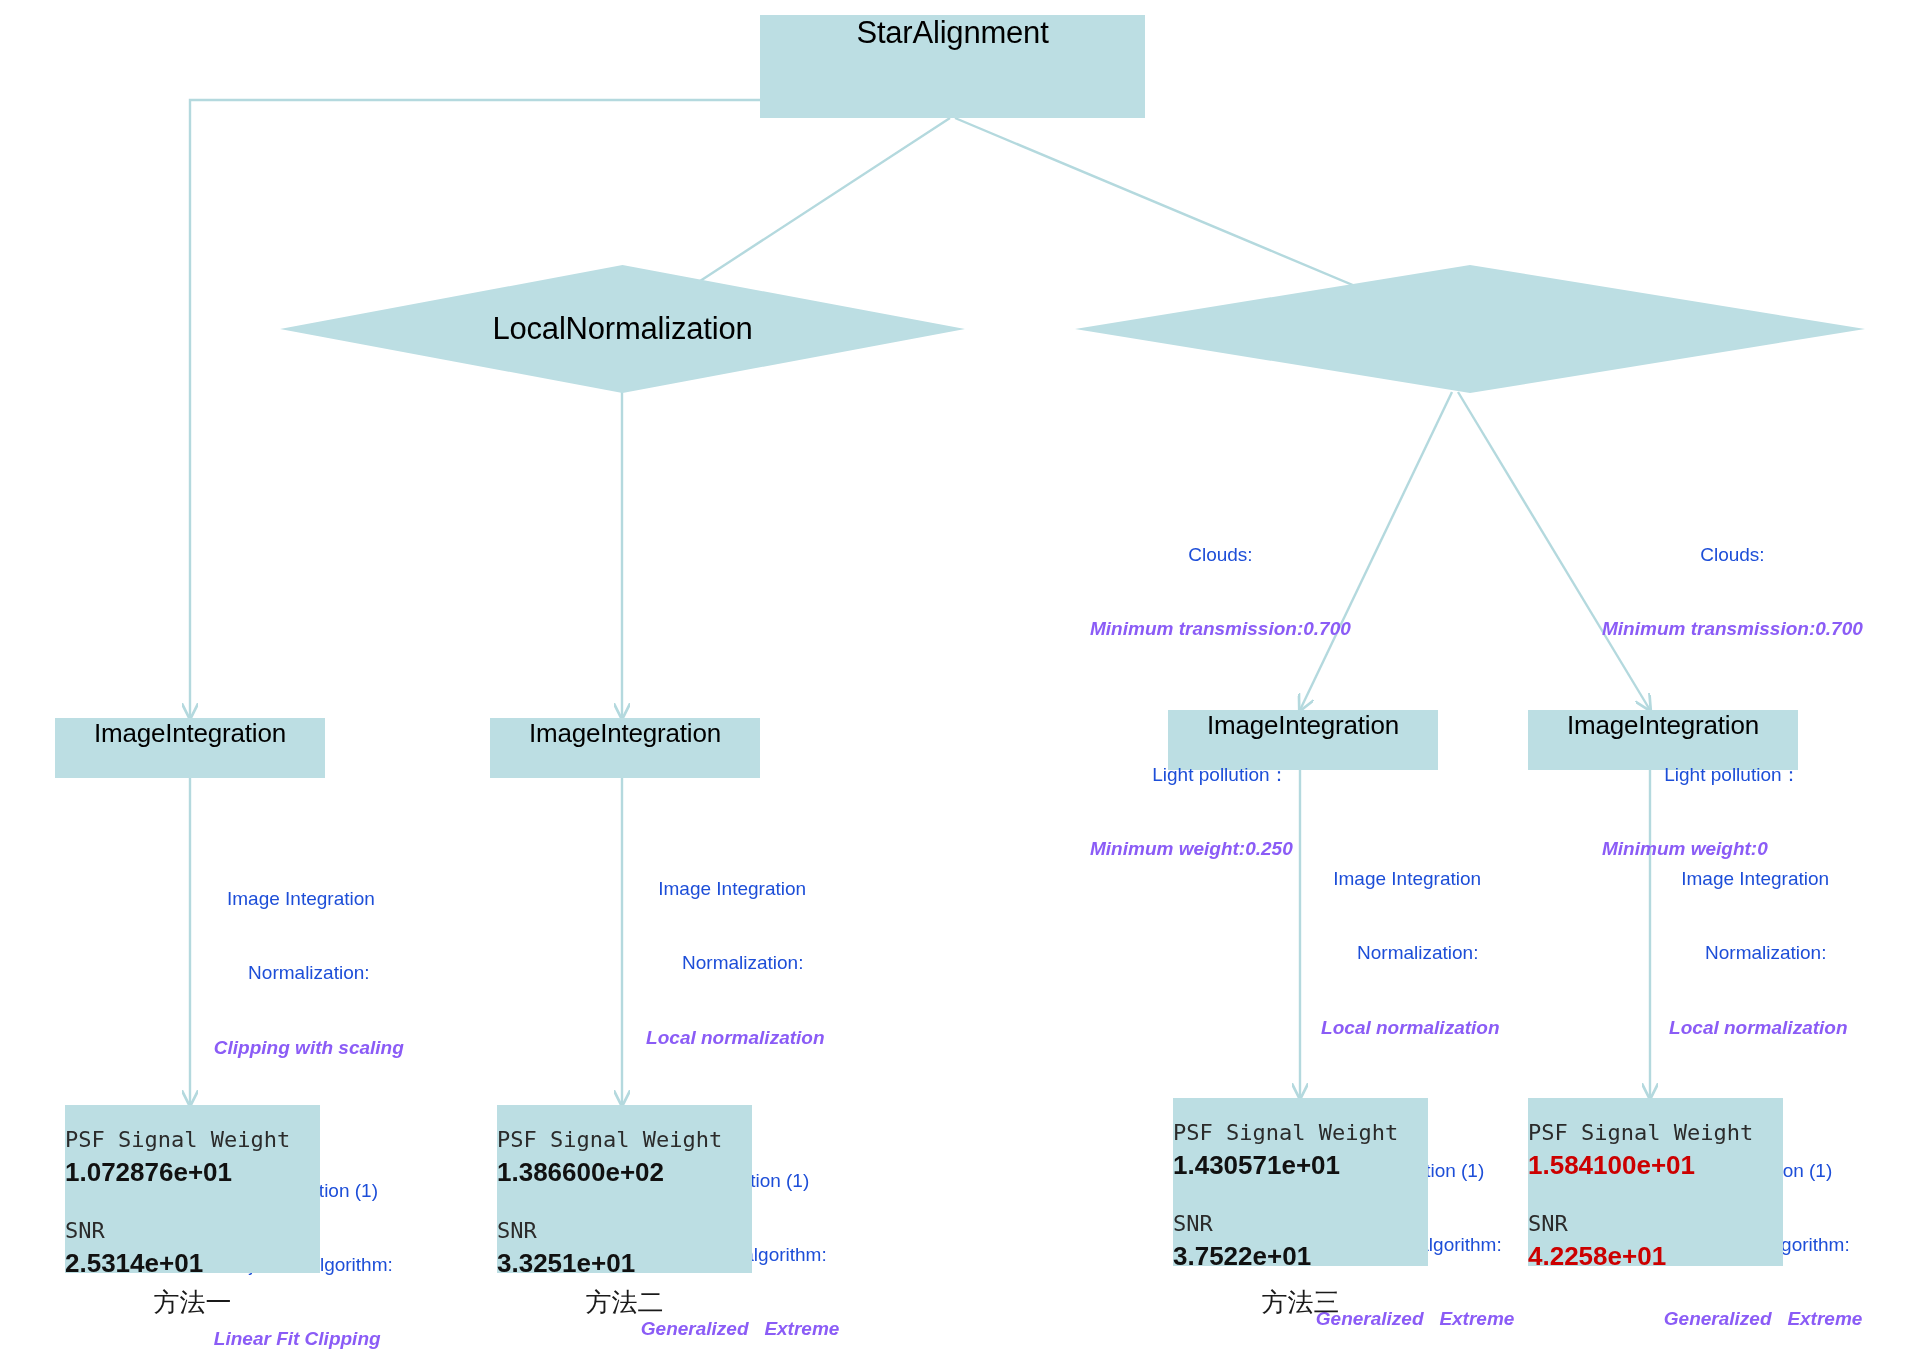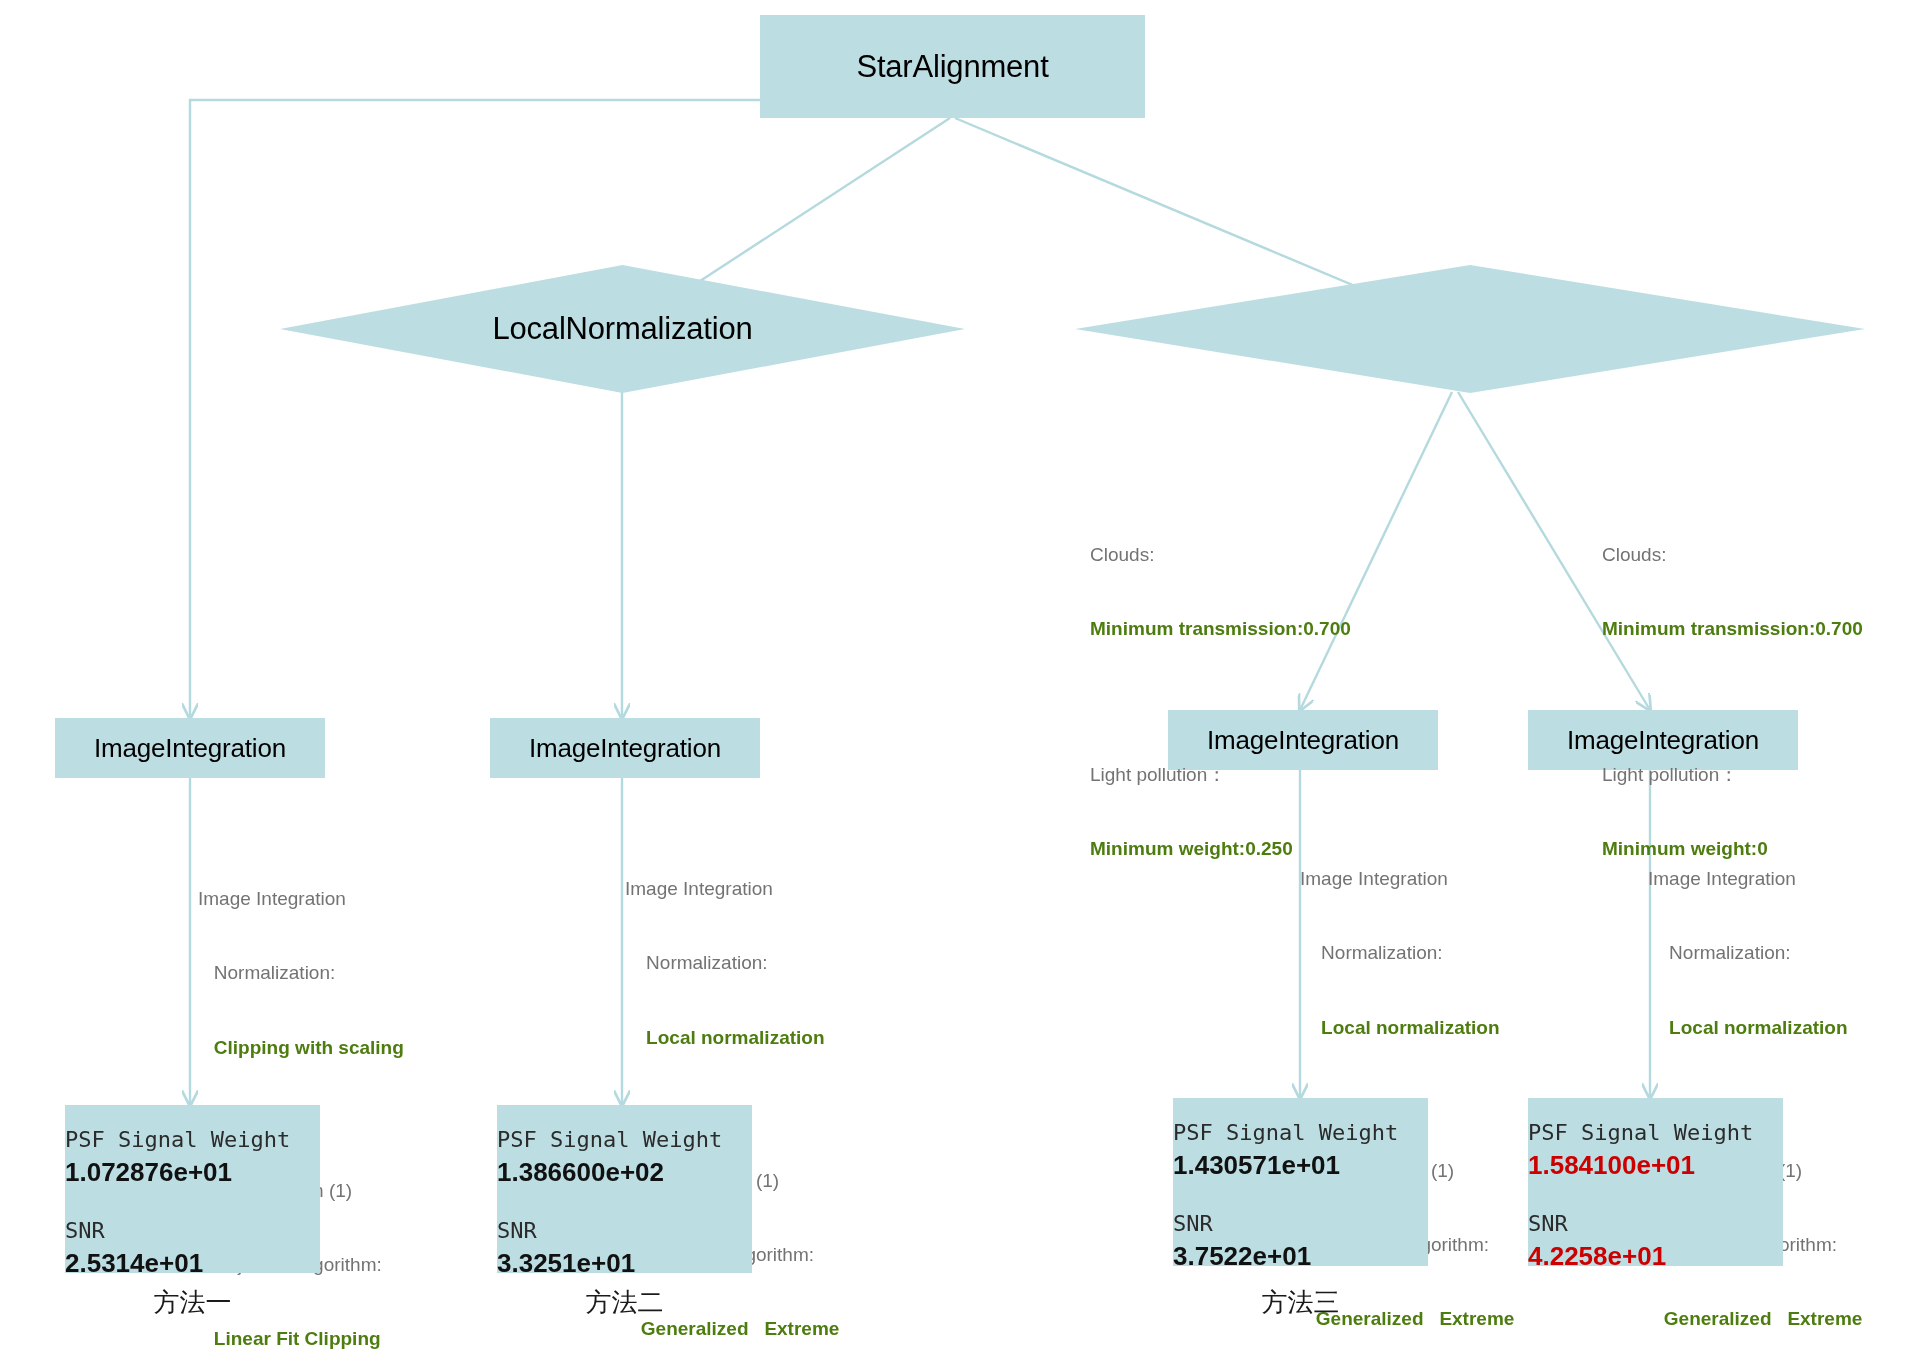--- a/index.html
+++ b/index.html
@@ -21,21 +21,20 @@
     position: absolute;
     left: 0;
     top: 0;
     width: 1920px;
     height: 1365px;
   }
   .node {
     position: absolute;
     background: #bcdee3;
     display: flex;
-    align-items: center;
     justify-content: center;
     color: #000000;
     font-family: "Liberation Sans", sans-serif;
     box-sizing: border-box;
   }
   .node-process {
     font-size: 31px;
     letter-spacing: -0.2px;
   }
   .node-step {
@@ -66,26 +65,28 @@
   }
   .annot {
     position: absolute;
     font-family: "Liberation Sans", sans-serif;
     font-size: 19px;
     line-height: 1.3;
     color: #1a1a1a;
     white-space: pre;
   }
   .annot .red {
-    color: #4d7c0f;
+    color: #8b5cf6;
     font-weight: bold;
+    font-style: italic;
   }
   .annot .blk {
-    color: #737373;
+    color: #1d4ed8;
     font-weight: normal;
+    text-align: center;
   }
   .result {
     position: absolute;
     background: #bcdee3;
     box-sizing: border-box;
     padding-top: 22px;
   }
   .result .r-label {
     font-family: "DejaVu Sans Mono", "Liberation Mono", monospace;
     font-size: 22px;

